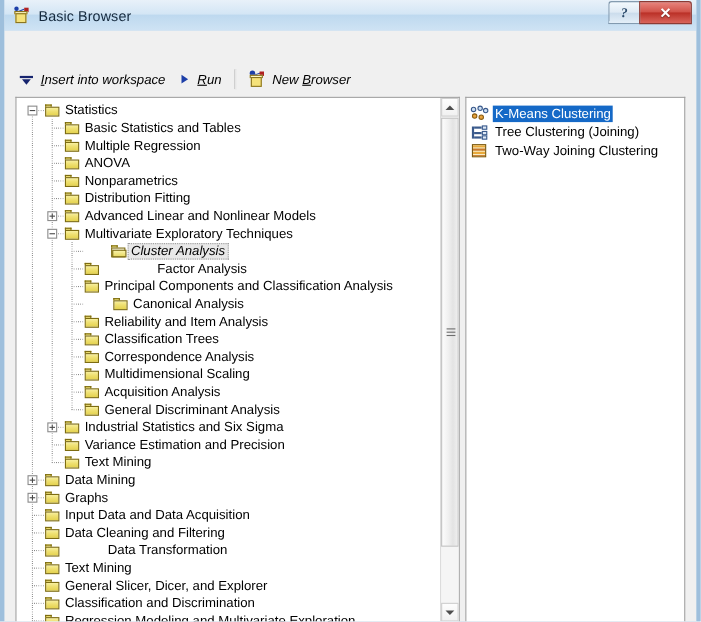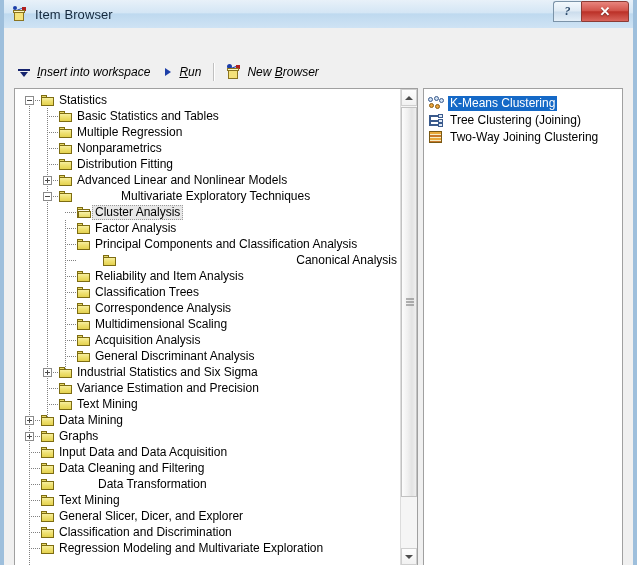--- a/index.html
+++ b/index.html
@@ -538,21 +538,21 @@
 <div id="window">
 
   <div id="titlebar">
     <div id="title-icon">
       <span class="ti-stem"></span>
       <span class="ti-dot d1"></span>
       <span class="ti-sq"></span>
       <span class="ti-lid"></span>
       <span class="ti-box"></span>
     </div>
-    <div id="title-text">Item Browser</div>
+    <div id="title-text">Basic Browser</div>
 
     <div id="win-buttons">
       <div class="win-btn" id="btn-help">?</div>
       <div class="win-btn" id="btn-close">✕</div>
     </div>
   </div>
 
   <div id="client">
 
 
@@ -619,74 +619,82 @@
                 <span class="body"></span>
               </span>
               <span class="node-label">Multiple Regression</span>
             </div>
             <div class="node" style="padding-left: 28px;">
               <div class="hline" style="left: 32px; width: 11px;"></div>
               <span class="folder" style="margin-left: 15px;">
                 <span class="tab"></span>
                 <span class="body"></span>
               </span>
+              <span class="node-label">ANOVA</span>
+            </div>
+            <div class="node" style="padding-left: 28px;">
+              <div class="hline" style="left: 32px; width: 11px;"></div>
+              <span class="folder" style="margin-left: 15px;">
+                <span class="tab"></span>
+                <span class="body"></span>
+              </span>
               <span class="node-label">Nonparametrics</span>
             </div>
             <div class="node" style="padding-left: 28px;">
               <div class="hline" style="left: 32px; width: 11px;"></div>
               <span class="folder" style="margin-left: 15px;">
                 <span class="tab"></span>
                 <span class="body"></span>
               </span>
               <span class="node-label">Distribution Fitting</span>
             </div>
             <div class="node" style="padding-left: 28px;">
               <div class="hline" style="left: 32px; width: 11px;"></div>
               <div class="expander plus" style="left: 28px; top: 4px;"></div>
               <span class="folder" style="margin-left: 15px;">
                 <span class="tab"></span>
                 <span class="body"></span>
               </span>
               <span class="node-label">Advanced Linear and Nonlinear Models</span>
             </div>
-            <div class="node" style="padding-left: 28px; gap: 44px;">
+            <div class="node" style="padding-left: 28px;">
               <div class="hline" style="left: 32px; width: 11px;"></div>
               <div class="expander" style="left: 28px; top: 4px;"></div>
               <span class="folder" style="margin-left: 15px;">
                 <span class="tab"></span>
                 <span class="body"></span>
               </span>
               <span class="node-label">Multivariate Exploratory Techniques</span>
             </div>
-            <div class="node selected" style="padding-left: 46px;">
+            <div class="node selected" style="padding-left: 70px; font-style: italic;">
               <div class="hline" style="left: 50px; width: 11px;"></div>
               <span class="folder open" style="margin-left: 15px;">
                 <span class="tab"></span>
                 <span class="body"></span>
                 <span class="front"></span>
               </span>
               <span class="node-label">Cluster Analysis</span>
             </div>
+            <div class="node" style="padding-left: 46px; gap: 48px;">
+              <div class="hline" style="left: 50px; width: 11px;"></div>
+              <span class="folder" style="margin-left: 15px;">
+                <span class="tab"></span>
+                <span class="body"></span>
+              </span>
+              <span class="node-label">Factor Analysis</span>
+            </div>
             <div class="node" style="padding-left: 46px;">
               <div class="hline" style="left: 50px; width: 11px;"></div>
               <span class="folder" style="margin-left: 15px;">
                 <span class="tab"></span>
                 <span class="body"></span>
               </span>
-              <span class="node-label">Factor Analysis</span>
-            </div>
-            <div class="node" style="padding-left: 46px;">
-              <div class="hline" style="left: 50px; width: 11px;"></div>
-              <span class="folder" style="margin-left: 15px;">
-                <span class="tab"></span>
-                <span class="body"></span>
-              </span>
               <span class="node-label">Principal Components and Classification Analysis</span>
             </div>
-            <div class="node" style="padding-left: 72px; justify-content: space-between;">
+            <div class="node" style="padding-left: 72px;">
               <div class="hline" style="left: 50px; width: 11px;"></div>
               <span class="folder" style="margin-left: 15px;">
                 <span class="tab"></span>
                 <span class="body"></span>
               </span>
               <span class="node-label">Canonical Analysis</span>
             </div>
             <div class="node" style="padding-left: 46px;">
               <div class="hline" style="left: 50px; width: 11px;"></div>
               <span class="folder" style="margin-left: 15px;">

